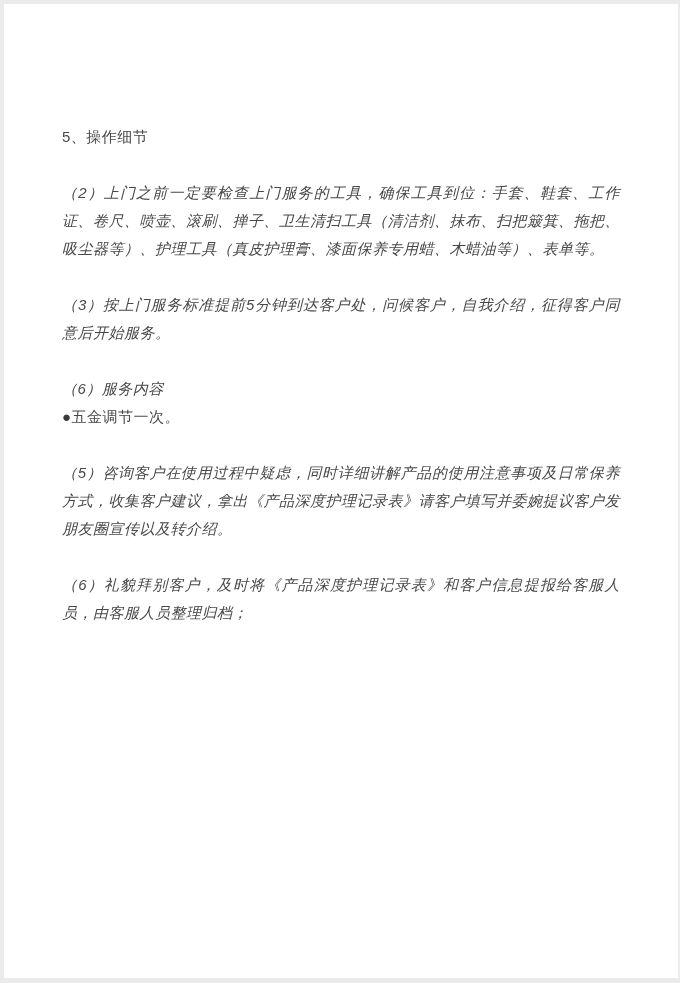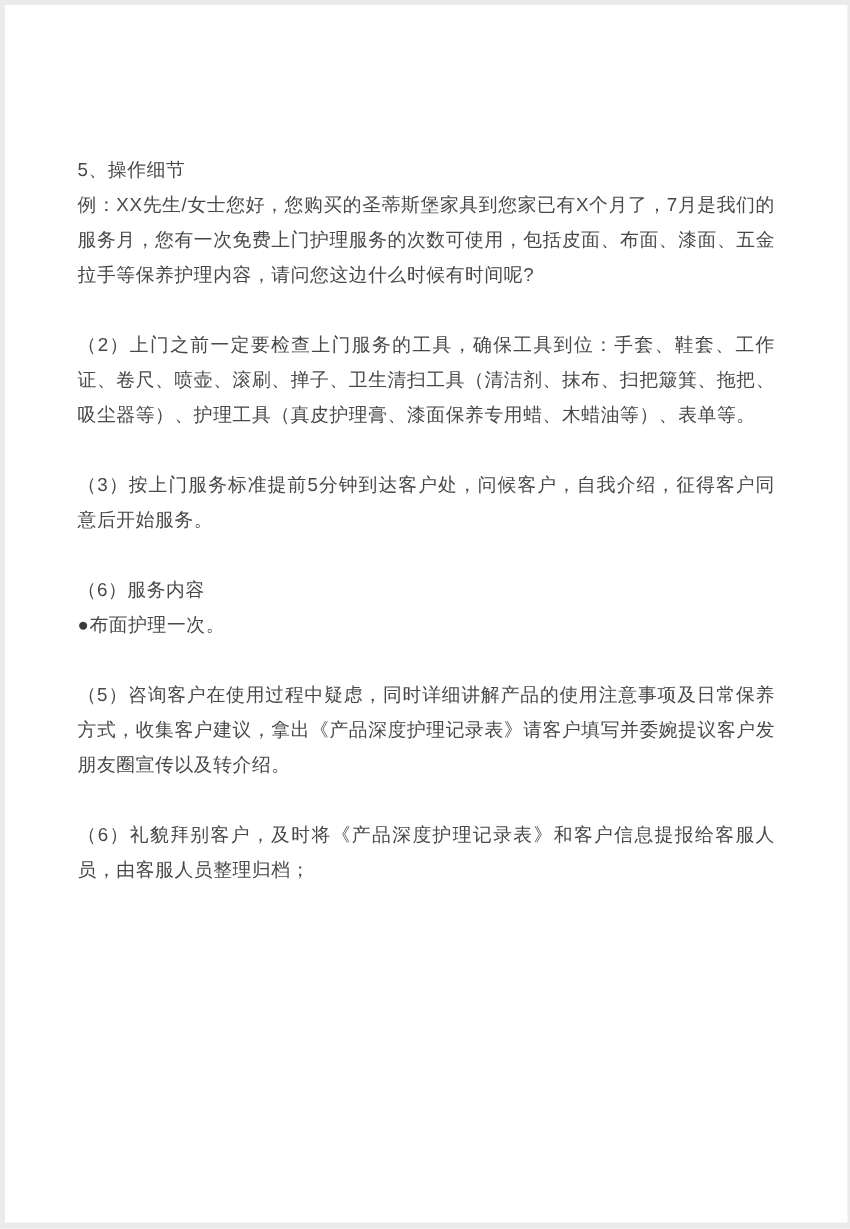--- a/index.html
+++ b/index.html
@@ -28,32 +28,32 @@
   .doc p {
     margin: 0;
     font-size: 15px;
     line-height: 28px;
     color: #484848;
     text-align: justify;
     letter-spacing: 0.5px;
   }
   .doc p.gap {
     margin-top: 28px;
+    font-style: italic;
   }
   .doc p.bullet .bullet-glyph {
     color: #3a3a3a;
   }
 </style>
 </head>
 <body>
 
 <div class="page">
   <div class="doc" id="doc">
       <p class="heading">5、操作细节</p>
-      <p class="para">例：XX先生/女士您好，您购买的圣蒂斯堡家具到您家已有X个月了，7月是我们的服务月，您有一次免费上门护理服务的次数可使用，包括皮面、布面、漆面、五金拉手等保养护理内容，请问您这边什么时候有时间呢?</p>
       <p class="para gap">（2）上门之前一定要检查上门服务的工具，确保工具到位：手套、鞋套、工作证、卷尺、喷壶、滚刷、掸子、卫生清扫工具（清洁剂、抹布、扫把簸箕、拖把、吸尘器等）、护理工具（真皮护理膏、漆面保养专用蜡、木蜡油等）、表单等。</p>
       <p class="para gap">（3）按上门服务标准提前5分钟到达客户处，问候客户，自我介绍，征得客户同意后开始服务。</p>
       <p class="para gap">（6）服务内容</p>
-      <p class="bullet"><span class="bullet-glyph">●</span><span>布面护理一次。</span></p>
+      <p class="bullet"><span class="bullet-glyph">●</span><span>五金调节一次。</span></p>
       <p class="para gap">（5）咨询客户在使用过程中疑虑，同时详细讲解产品的使用注意事项及日常保养方式，收集客户建议，拿出《产品深度护理记录表》请客户填写并委婉提议客户发朋友圈宣传以及转介绍。</p>
       <p class="para gap">（6）礼貌拜别客户，及时将《产品深度护理记录表》和客户信息提报给客服人员，由客服人员整理归档；</p>
     </div>
 </div>
 
 </body></html>

